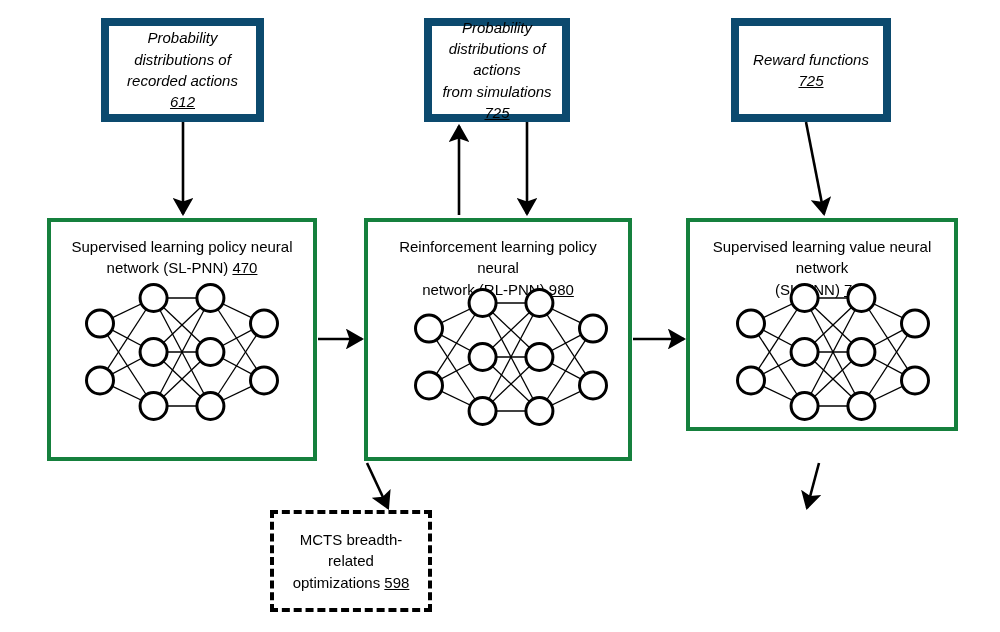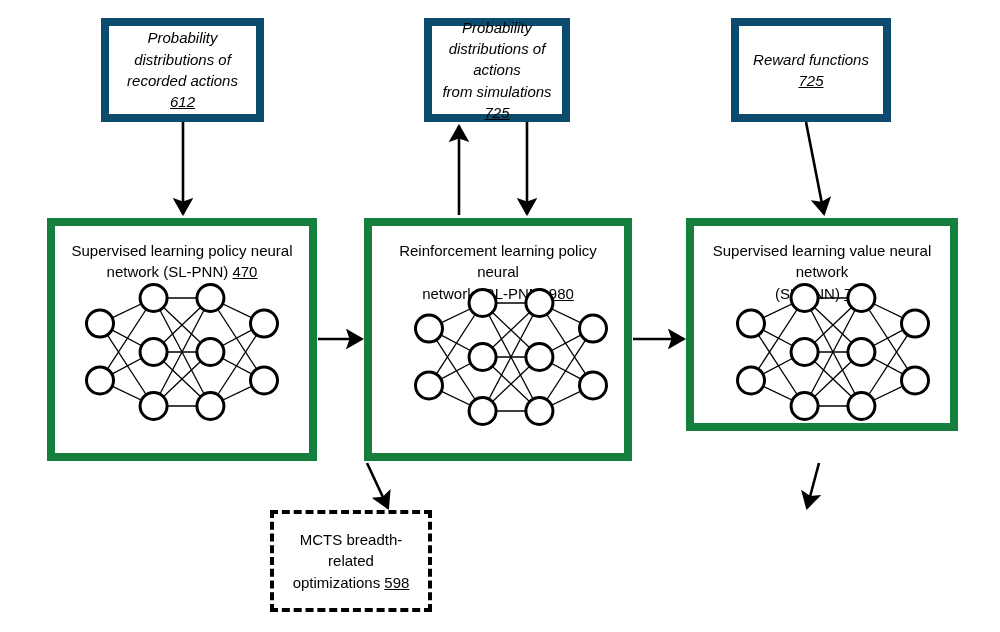--- a/index.html
+++ b/index.html
@@ -25,21 +25,21 @@
     display: flex;
     align-items: center;
     justify-content: center;
     text-align: center;
   }
   .box.solid-thin {
     border: 8px solid #0c4a6e;
     font-style: italic;
   }
   .box.solid-thick {
-    border: 8px solid #15803d;
+    border: 4px solid #15803d;
   }
   .box.dashed {
     border: 4px dashed #000000;
   }
   .box-label {
     font-size: 15px;
     line-height: 1.42;
     padding: 0 8px;
     white-space: pre-line;
   }

